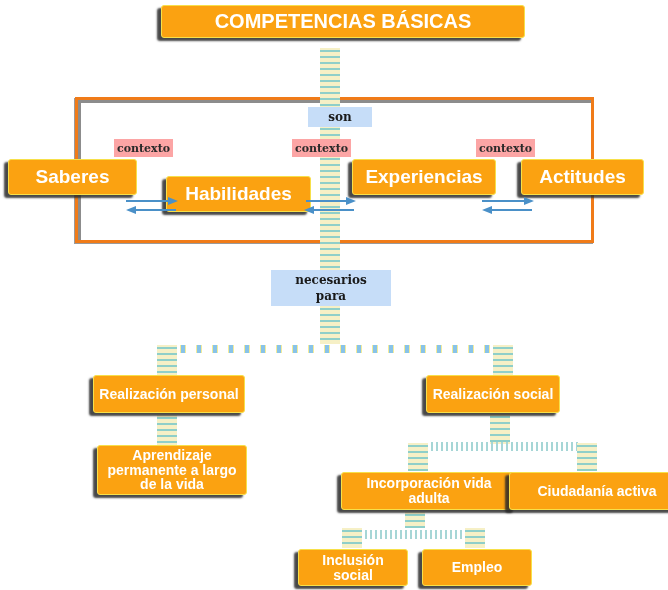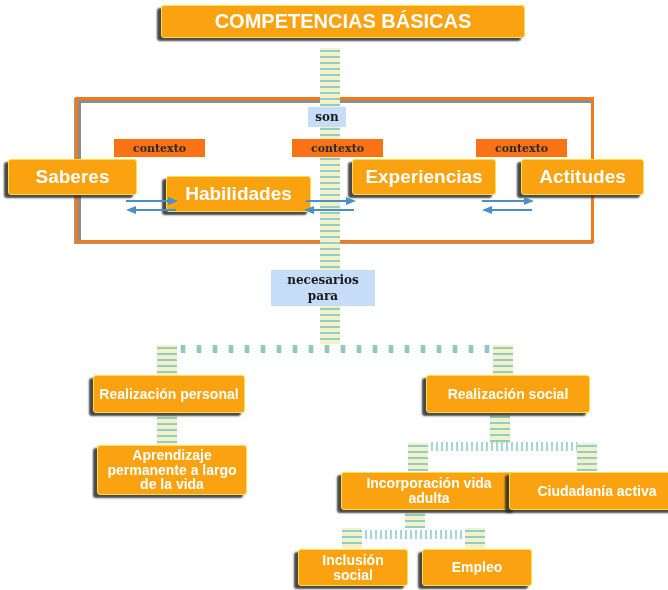--- a/index.html
+++ b/index.html
@@ -6,22 +6,22 @@
   body{width:668px;height:590px;position:relative;overflow:hidden;font-family:"Liberation Sans",sans-serif;}
   .node{position:absolute;background:#fba211;border:1px solid #f7e04a;border-radius:3px;
     box-shadow:-4px 3px 2px rgba(40,40,40,0.85);color:#ffffff;font-weight:bold;
     display:flex;align-items:center;justify-content:center;text-align:center;
     font-family:"Liberation Sans",sans-serif;line-height:1.05;box-sizing:border-box;padding:0 4px;}
   .node.big{font-size:19px;}
   .node.mid{font-size:15px;}
   .title{font-size:20px;}
   .label{position:absolute;background:#c6ddf8;color:#1a1a1a;font-family:"DejaVu Serif","Liberation Serif",serif;
     font-weight:bold;font-size:12px;display:flex;align-items:center;justify-content:center;text-align:center;line-height:1.35;}
-  .ctx{position:absolute;background:#f97316;color:#2a2a2a;font-family:"DejaVu Serif","Liberation Serif",serif;
-    font-weight:bold;font-size:11px;display:flex;align-items:center;justify-content:center;padding:0 19px;height:18px;}
+  .ctx{position:absolute;background:#fca5a5;color:#2a2a2a;font-family:"DejaVu Serif","Liberation Serif",serif;
+    font-weight:bold;font-size:11px;display:flex;align-items:center;justify-content:center;padding:0 3px;height:18px;}
   .vconn{position:absolute;width:20px;
     background:repeating-linear-gradient(to bottom,#f6f0c6 0px,#f6f0c6 2px,#8fcfc9 2px,#8fcfc9 4px,#f6f0c6 4px,#f6f0c6 6px);}
   .hconn{position:absolute;height:8px;
     background:repeating-linear-gradient(to right,#f3ec9a 0px,#f3ec9a 1px,#88c3e8 1px,#88c3e8 5px,#f3ec9a 5px,#f3ec9a 6px,transparent 6px,transparent 16px);}
   .hconn.thin{height:9px;
     background:repeating-linear-gradient(to right,#a6d6d6 0px,#a6d6d6 2px,transparent 2px,transparent 5px);}
   .frame{position:absolute;left:75px;top:97px;width:519px;height:146px;border:3px solid #f07b18;
     box-shadow:inset 3px 3px 0 #8c8c8c, -1px 1px 0 #9a9a9a;box-sizing:border-box;background:#fff;}
   svg.arrow{position:absolute;overflow:visible;}
 </style>
@@ -41,22 +41,22 @@
 <div class="hconn thin" style="left:431px;top:442px;width:150px;"></div>
 <div class="vconn" style="left:408px;top:443px;height:28px;"></div>
 <div class="vconn" style="left:577px;top:443px;height:28px;"></div>
 <div class="vconn" style="left:405px;top:512px;height:16px;"></div>
 <div class="hconn thin" style="left:365px;top:530px;width:100px;"></div>
 <div class="vconn" style="left:342px;top:528px;height:20px;"></div>
 <div class="vconn" style="left:465px;top:528px;height:20px;"></div>
 
 <div class="node title" style="left:148px;top:5px;width:364px;height:33px;margin-left:13px;">COMPETENCIAS BÁSICAS</div>
 
-<div class="label" style="left:308px;top:107px;width:38px;height:20px;">son</div>
-<div class="label" style="left:271px;top:270px;width:104px;height:36px;padding:0 14px;box-sizing:border-box;">necesarios para</div>
+<div class="label" style="left:308px;top:107px;width:64px;height:20px;">son</div>
+<div class="label" style="left:271px;top:270px;width:120px;height:36px;padding:0 14px;box-sizing:border-box;">necesarios para</div>
 
 <div class="ctx" style="left:114px;top:139px;">contexto</div>
 <div class="ctx" style="left:292px;top:139px;">contexto</div>
 <div class="ctx" style="left:476px;top:139px;">contexto</div>
 
 <div class="node big" style="left:8px;top:159px;width:129px;height:36px;">Saberes</div>
 <div class="node big" style="left:166px;top:176px;width:145px;height:36px;">Habilidades</div>
 <div class="node big" style="left:352px;top:159px;width:144px;height:36px;">Experiencias</div>
 <div class="node big" style="left:521px;top:159px;width:123px;height:36px;">Actitudes</div>
 
@@ -75,18 +75,18 @@
 <svg class="arrow" style="left:480px;top:197px;" width="56" height="18">
   <line x1="2" y1="4" x2="48" y2="4" stroke="#4a90c8" stroke-width="2"></line>
   <polygon points="54,4 44,0 44,8" fill="#4a90c8"></polygon>
   <line x1="8" y1="13" x2="52" y2="13" stroke="#4a90c8" stroke-width="2"></line>
   <polygon points="2,13 12,9 12,17" fill="#4a90c8"></polygon>
 </svg>
 
 <div class="node mid" style="left:93px;top:375px;width:152px;height:38px;font-size:14px;">Realización personal</div>
 <div class="node mid" style="left:97px;top:445px;width:150px;height:50px;font-size:14px;">Aprendizaje permanente a largo de la vida</div>
 
-<div class="node mid" style="left:426px;top:375px;width:164px;height:38px;font-size:14px;">Realización social</div>
+<div class="node mid" style="left:426px;top:375px;width:134px;height:38px;font-size:14px;">Realización social</div>
 <div class="node mid" style="left:341px;top:472px;width:176px;height:38px;font-size:14px;">Incorporación vida adulta</div>
 <div class="node mid" style="left:509px;top:472px;width:176px;height:38px;font-size:14px;">Ciudadanía activa</div>
 
 <div class="node mid" style="left:298px;top:549px;width:110px;height:37px;font-size:14px;">Inclusión social</div>
 <div class="node mid" style="left:422px;top:549px;width:110px;height:37px;font-size:14px;">Empleo</div>
 
 </body></html>

